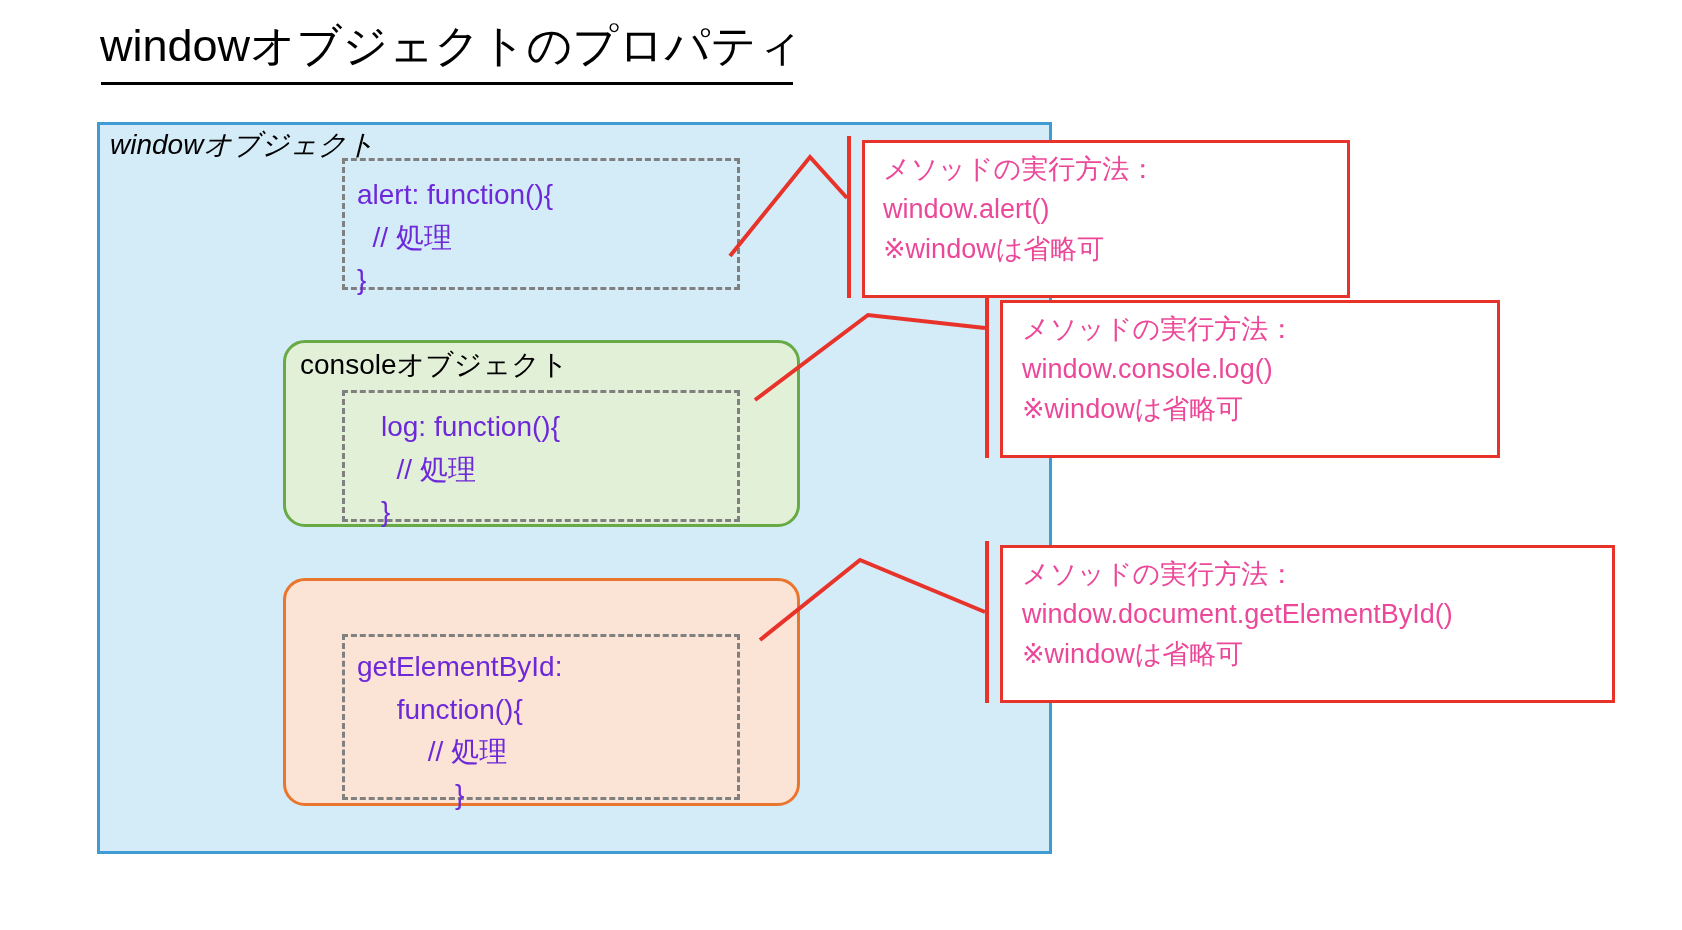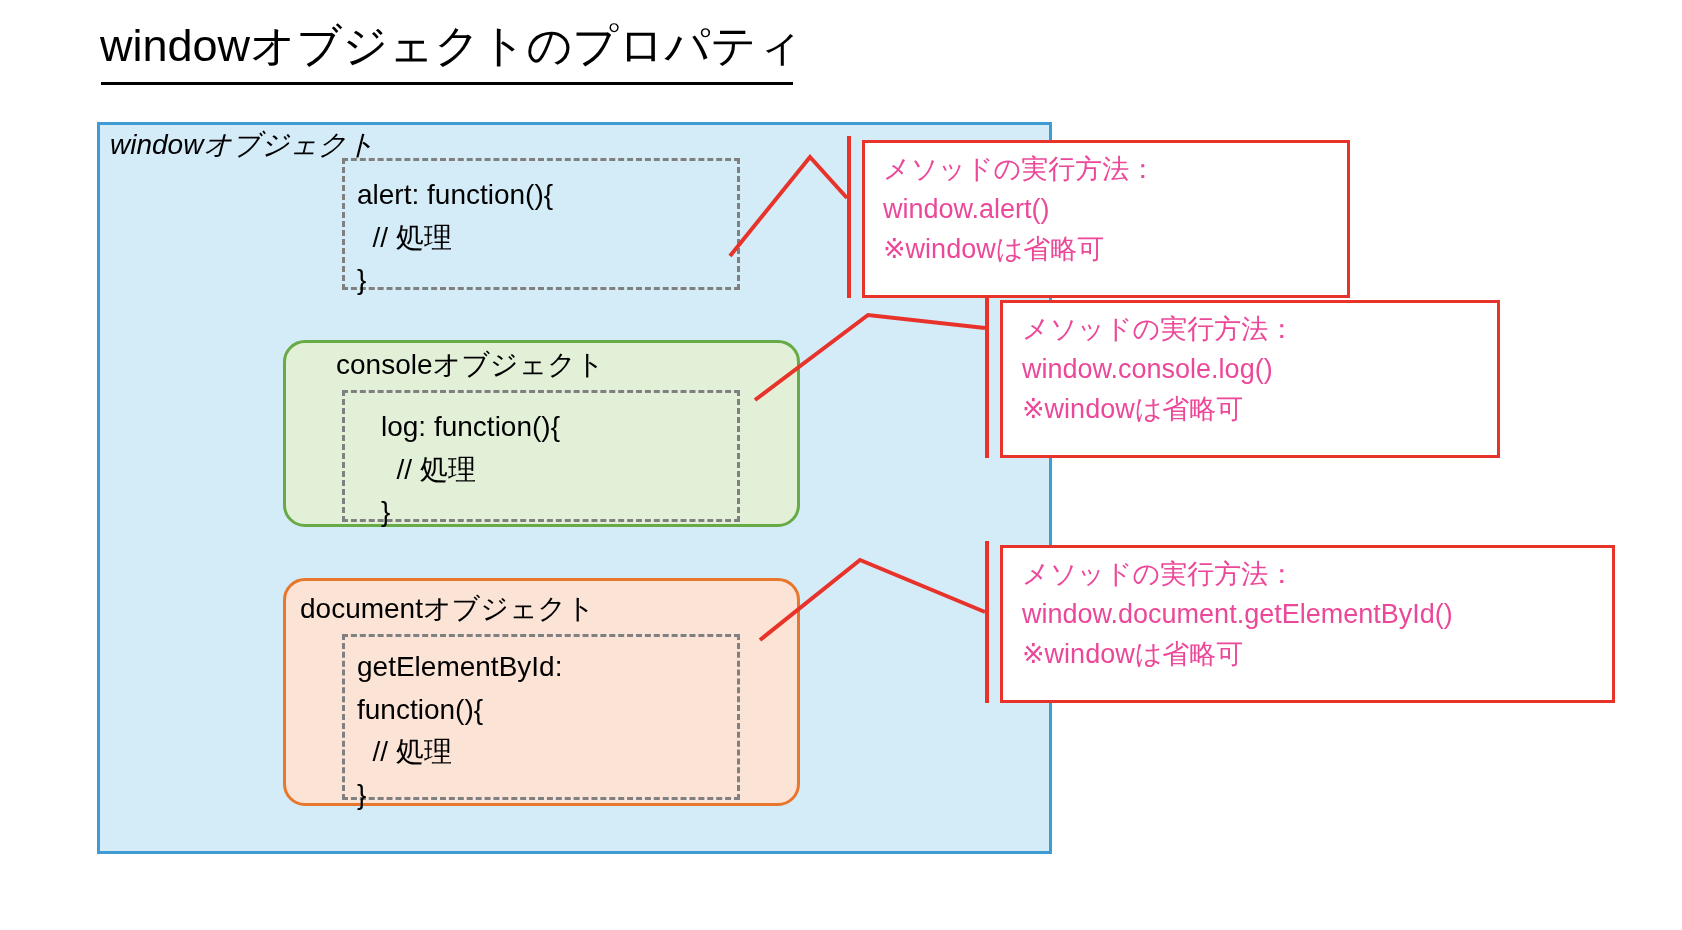--- a/index.html
+++ b/index.html
@@ -39,44 +39,44 @@
   
   .code-box{
     position:absolute;
     border:3px dashed #808080;
     box-sizing:border-box;
     background:transparent;
   }
   .code-text{
     position:absolute;
     font-size:28px;line-height:1.52;
-    color:#000000;white-space:pre;
+    color:#6d28d9;white-space:pre;
   }
 
   #alert-box{left:342px;top:158px;width:398px;height:132px;}
   #alert-text{left:357px;top:174px;}
 
   #log-box{left:342px;top:390px;width:398px;height:132px;}
   #log-text{left:357px;top:406px;margin-left:24px;}
 
   #gebi-box{left:342px;top:634px;width:398px;height:166px;}
-  #gebi-text{left:357px;top:646px;}
+  #gebi-text{left:357px;top:646px;text-align:center;}
 
   
   .console-box{
     position:absolute;left:283px;top:340px;
     width:517px;height:187px;
     background:#e3f0d8;
     border:3px solid #68aa45;
     border-radius:22px;
     box-sizing:border-box;
   }
   .console-label{
     position:absolute;left:300px;top:348px;
-    font-size:28px;line-height:1.2;color:#000;white-space:nowrap;margin-left:36px;
+    font-size:28px;line-height:1.2;color:#000;white-space:nowrap;
   }
 
   
   .document-box{
     position:absolute;left:283px;top:578px;
     width:517px;height:228px;
     background:#fbe3d5;
     border:3px solid #e8762c;
     border-radius:22px;
     box-sizing:border-box;
@@ -137,21 +137,20 @@
 }</div>
 
   <div class="console-box"></div>
   <div class="console-label">consoleオブジェクト</div>
   <div class="code-box" id="log-box"></div>
   <div class="code-text" id="log-text">log: function(){
   // 処理
 }</div>
 
   <div class="document-box"></div>
-  <div class="document-label">documentオブジェクト</div>
   <div class="code-box" id="gebi-box"></div>
   <div class="code-text" id="gebi-text">getElementById:
 function(){
   // 処理
 }</div>
 
   <svg class="connectors" viewBox="0 0 1682 930">
     <polyline points="730,256 810,157 847,198" fill="none" stroke="#e8332a" stroke-width="4"></polyline>
     <polyline points="755,400 868,315 985,328" fill="none" stroke="#e8332a" stroke-width="4"></polyline>
     <polyline points="760,640 860,560 985,612" fill="none" stroke="#e8332a" stroke-width="4"></polyline>

